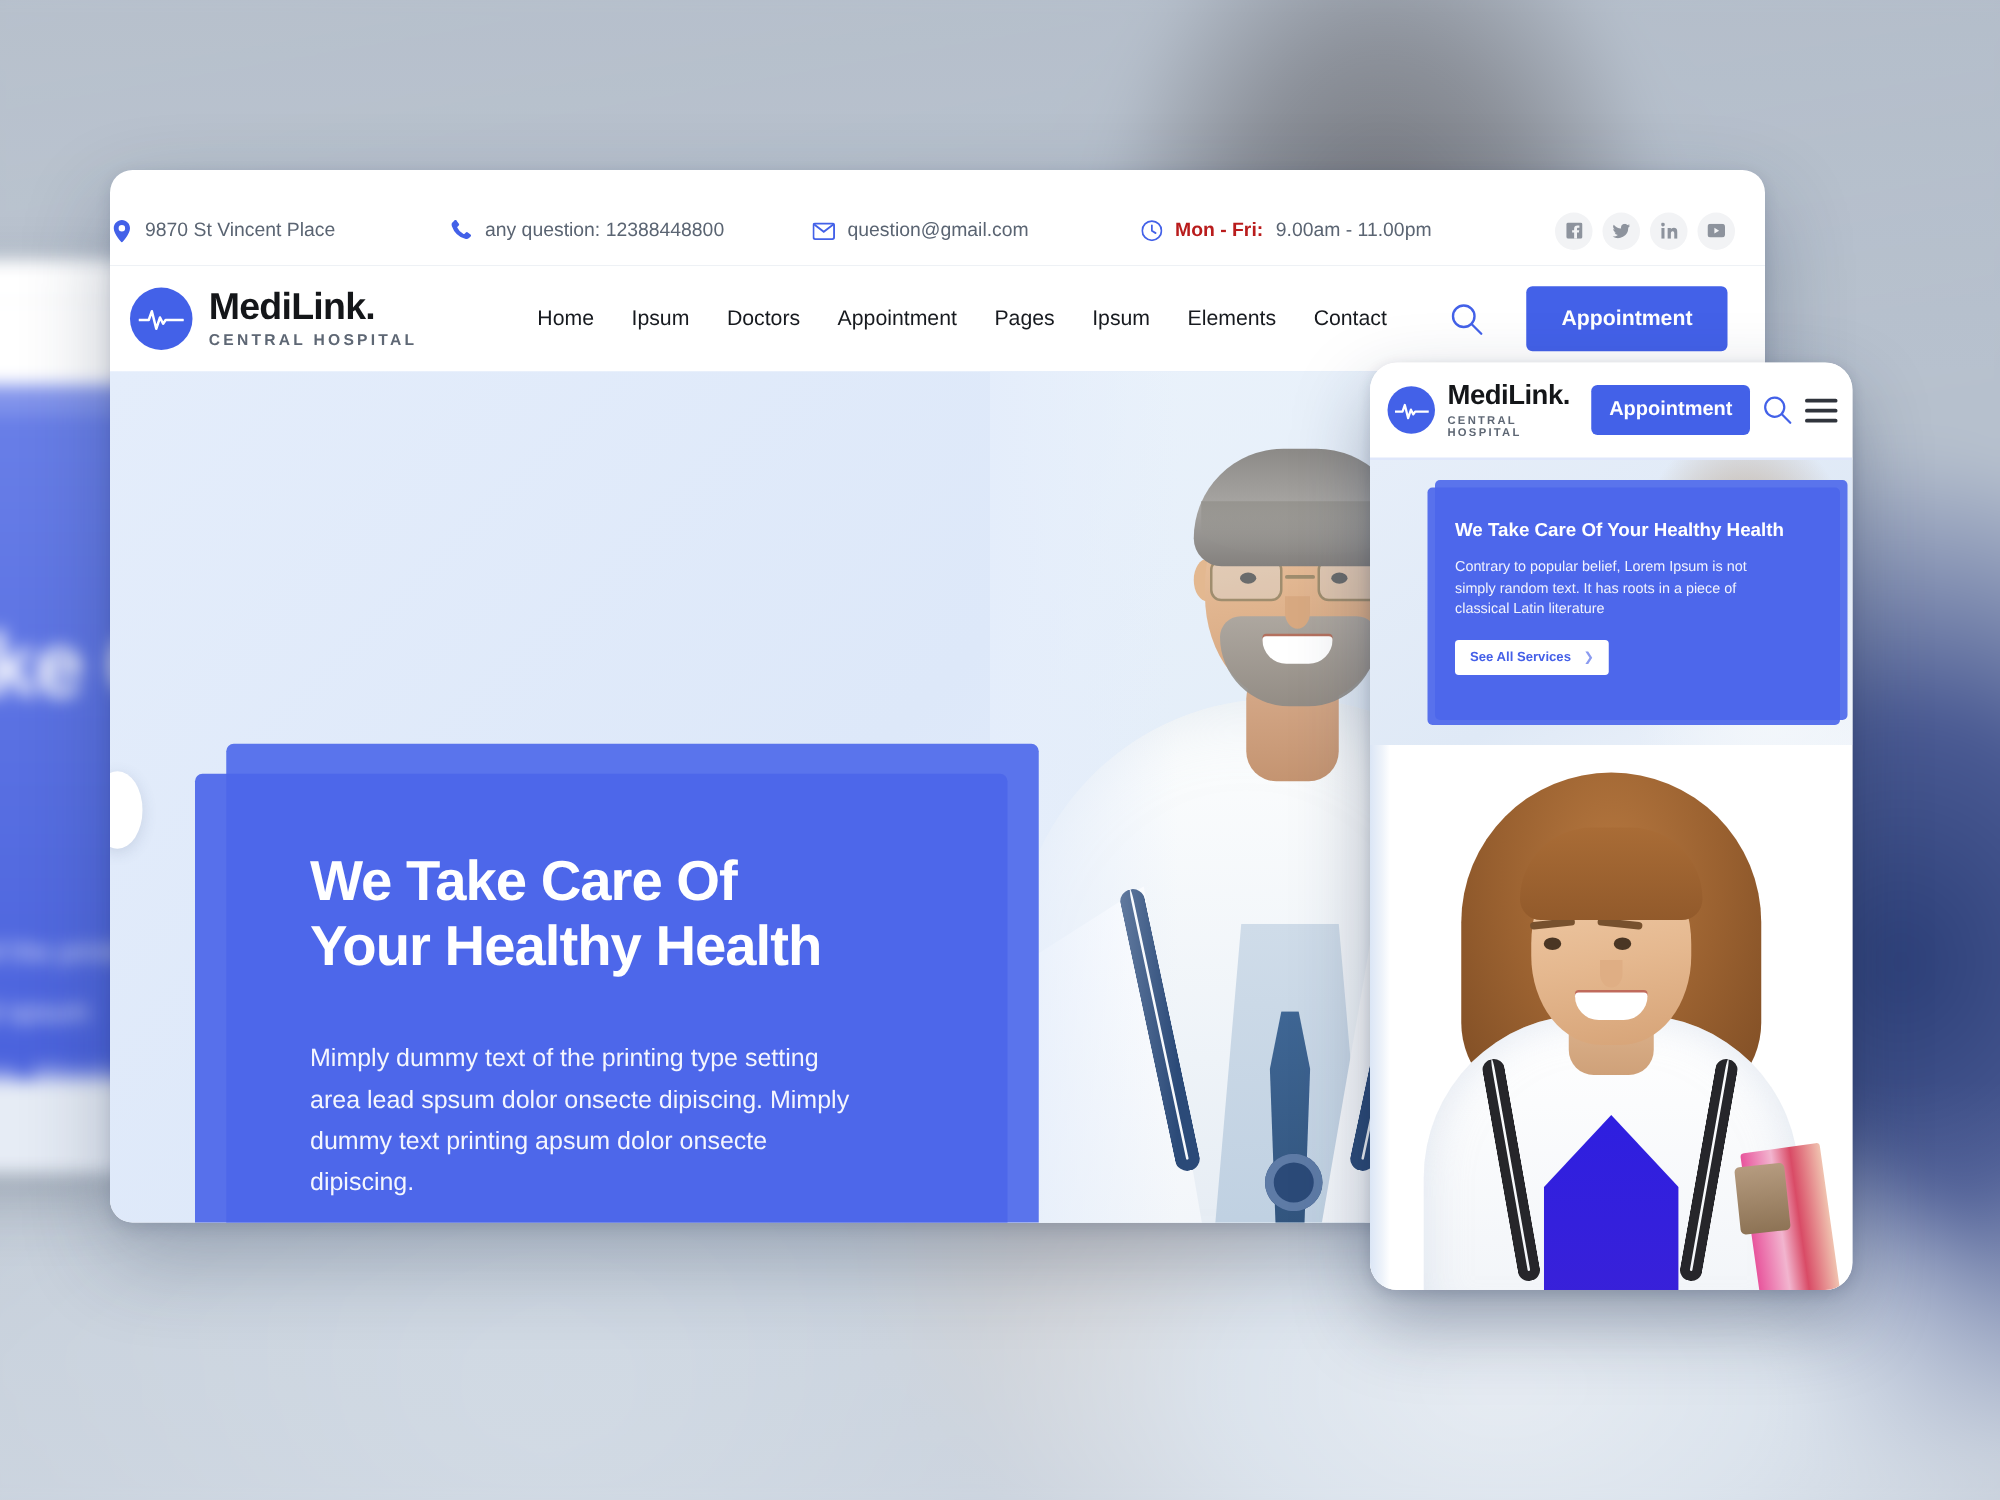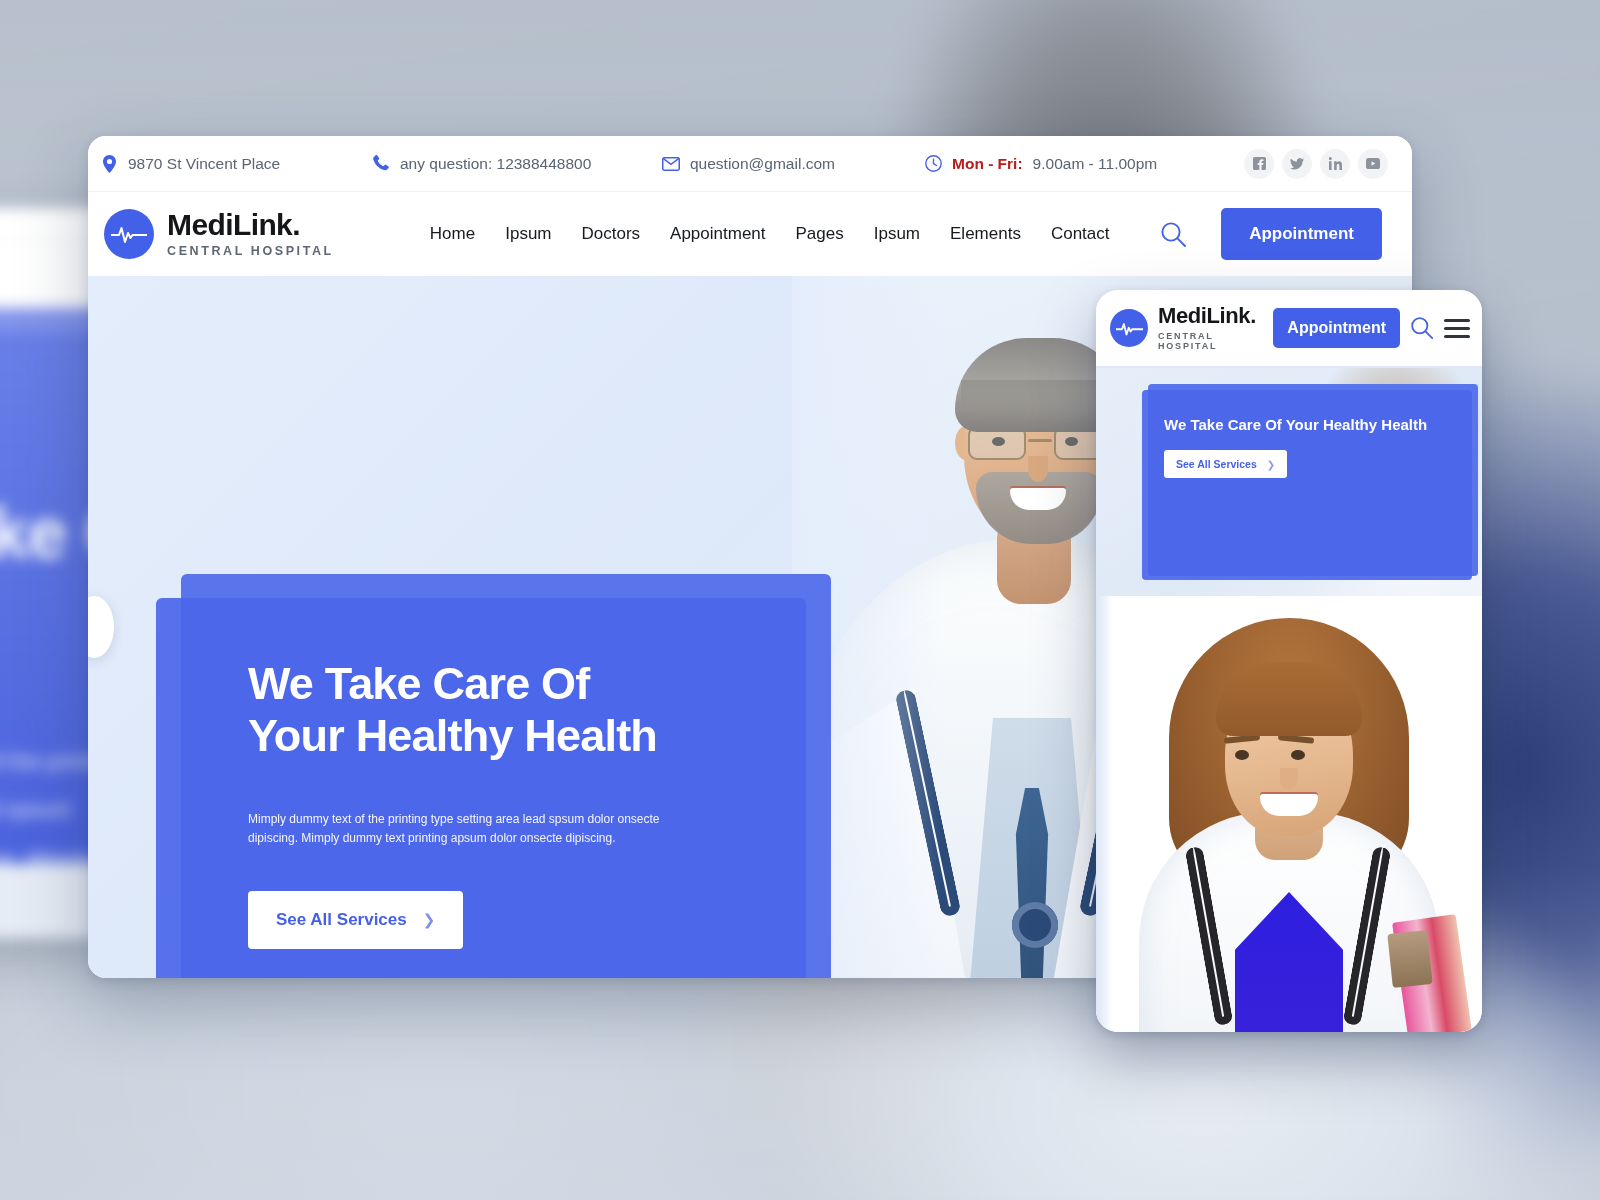--- a/index.html
+++ b/index.html
@@ -65,23 +65,24 @@
     background: #ffffff;
     border-radius: 18px;
     box-shadow: 0 28px 70px rgba(30,45,75,0.30), 0 4px 12px rgba(30,45,75,0.14);
     overflow: hidden;
   }
 
   
   .topbar {
     height: 56px;
     display: flex; align-items: center;
-    padding: 0 24px 0 12px;
+    padding: 0 24px 0 0;
     border-bottom: 1px solid #eef1f5;
     background: #fff;
+    margin-top: 21px;
   }
   .tb-item { display: flex; align-items: center; gap: 10px; color: #5a6472; font-size: 15.5px; white-space: nowrap; }
   .tb-ico { width: 18px; height: 18px; display:inline-flex; align-items:center; justify-content:center; color:#4361e8; flex:0 0 auto; }
   .tb-ico svg { display:block; }
   .tb-hours-label { color:#b91c1c; font-weight:bold; }
   .tb-hours-val { color:#5a6472; }
   .tb-socials { display:flex; align-items:center; gap:8px; margin-left:auto; }
   .soc {
     width: 30px; height: 30px; border-radius: 50%;
     background: #f2f3f5; display:flex; align-items:center; justify-content:center;
@@ -245,21 +246,21 @@
     width: 650px; height: 460px;
     background: rgba(76,102,234,0.93); border-radius: 6px;
     padding: 60px 0 0 92px;
   }
   .hero-h1 {
     color: #fff; font-size: 45px; font-weight: bold; line-height: 1.15;
     letter-spacing: -0.8px; max-width: 440px;
   }
   .hero-p {
     margin-top: 48px; color: rgba(255,255,255,0.94);
-    font-size: 12px; line-height: 1.65; max-width: 440px;
+    font-size: 20px; line-height: 1.65; max-width: 440px;
   }
   .hero-btn {
     margin-top: 42px; display: inline-flex; align-items: center; gap: 16px;
     background: #fff; color: #4560e8; font-size: 17px; font-weight: bold;
     padding: 19px 28px; border-radius: 4px; border: none; cursor: pointer;
   }
   .hero-btn .chev { font-size: 15px; color:#7f91ef; font-weight: normal; }
 
   .hero-arrow {
     position: absolute; left: -14px; top: 50%; transform: translateY(-50%);
@@ -582,20 +583,21 @@
       <span></span>
       <span></span>
     </span>
   </div>
 
   <div class="ph-hero">
     <div class="ph-hero-photo"></div>
     <div class="ph-hero-back"></div>
     <div class="ph-hero-front">
       <div class="ph-h1">We Take Care Of Your Healthy Health</div>
+      <div class="ph-p">Contrary to popular belief, Lorem Ipsum is not simply random text. It has roots in a piece of classical Latin literature</div>
       <button class="ph-btn">
         <span>See All Services</span>
         <span class="chev">❯</span>
       </button>
     </div>
   </div>
 
   <div class="ph-body">
     <div class="fdoc-hairback"></div>
     <div class="fdoc-coat"></div>

